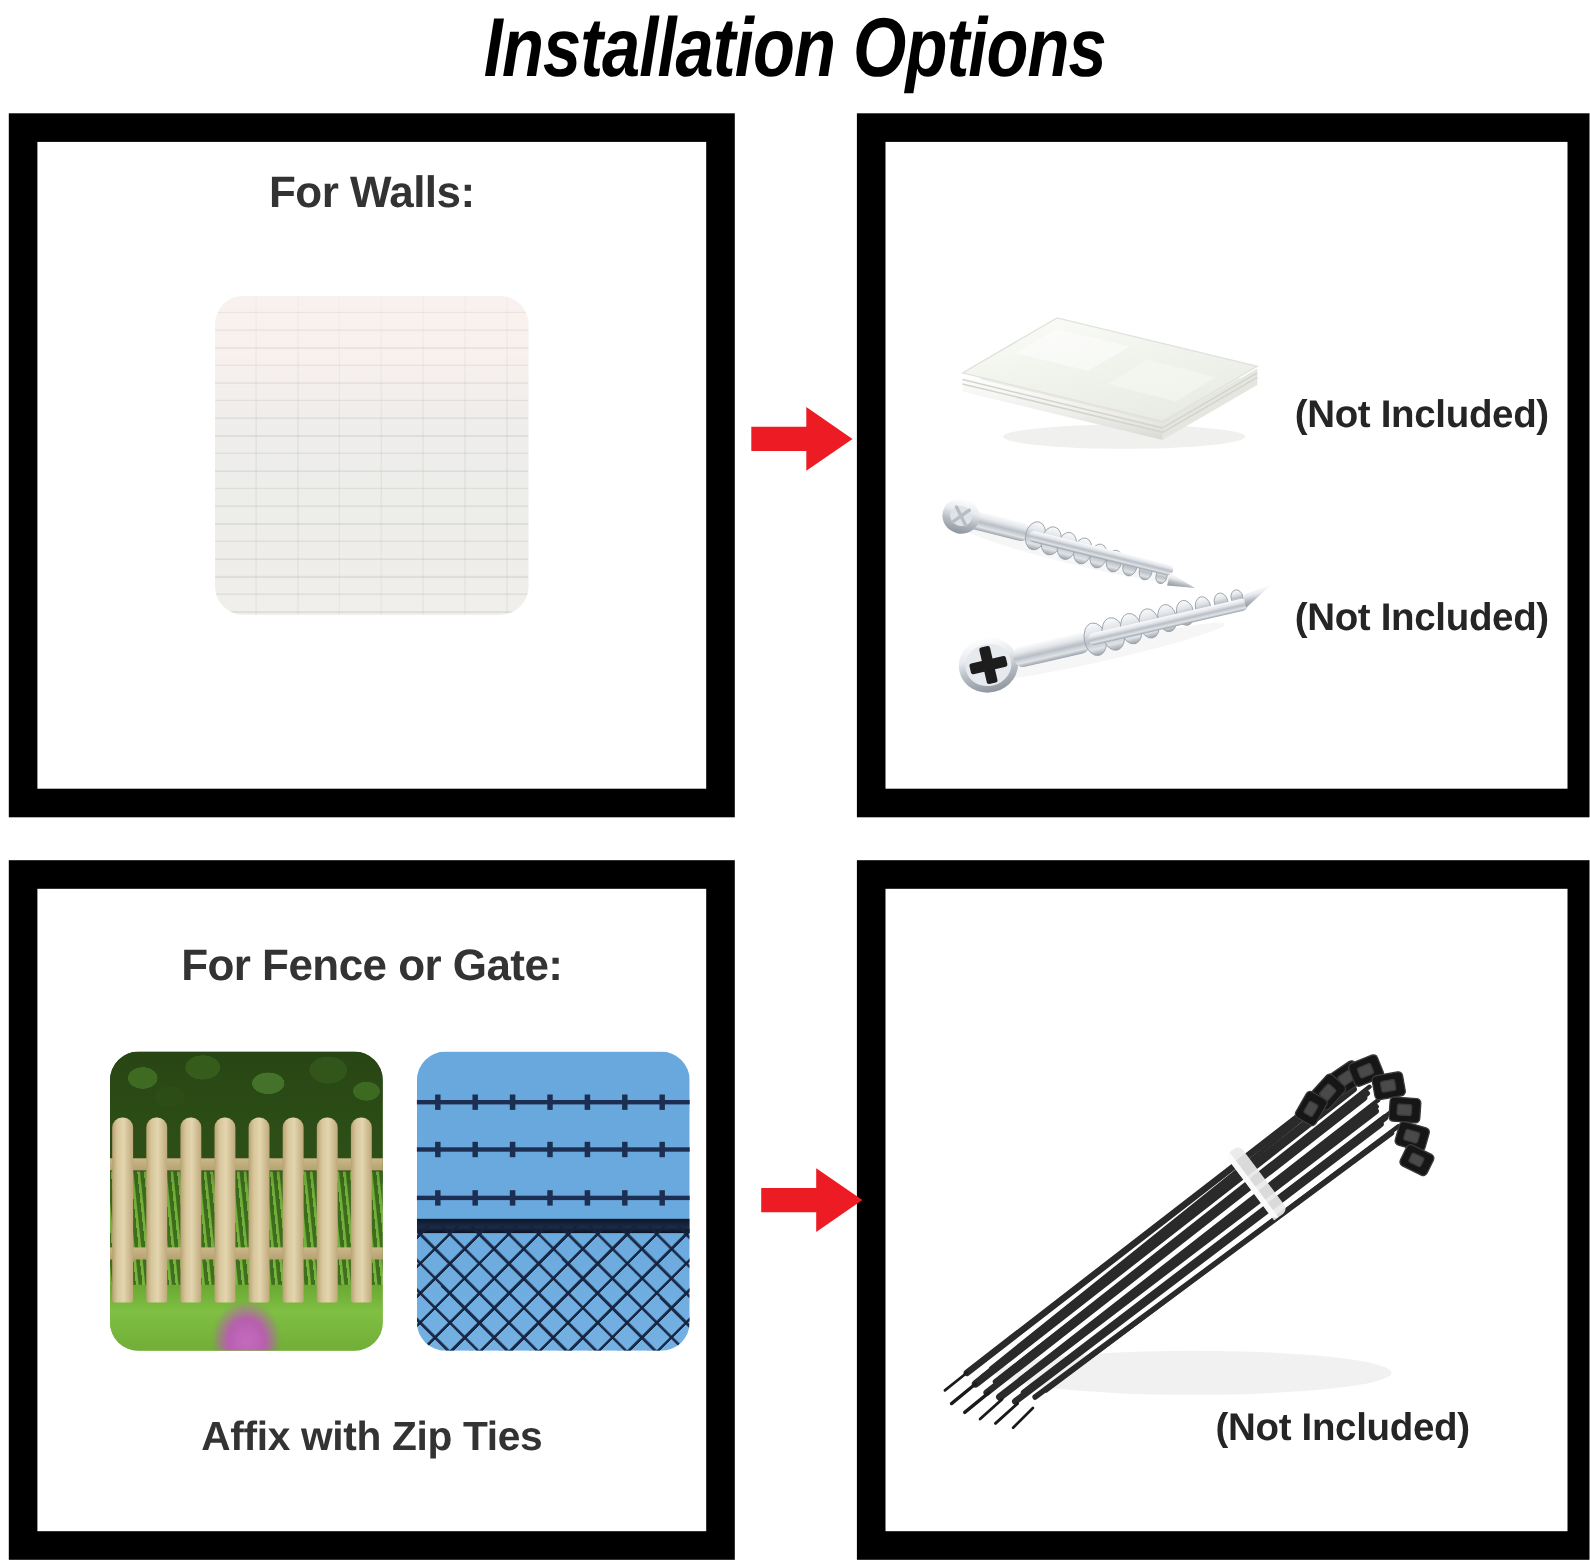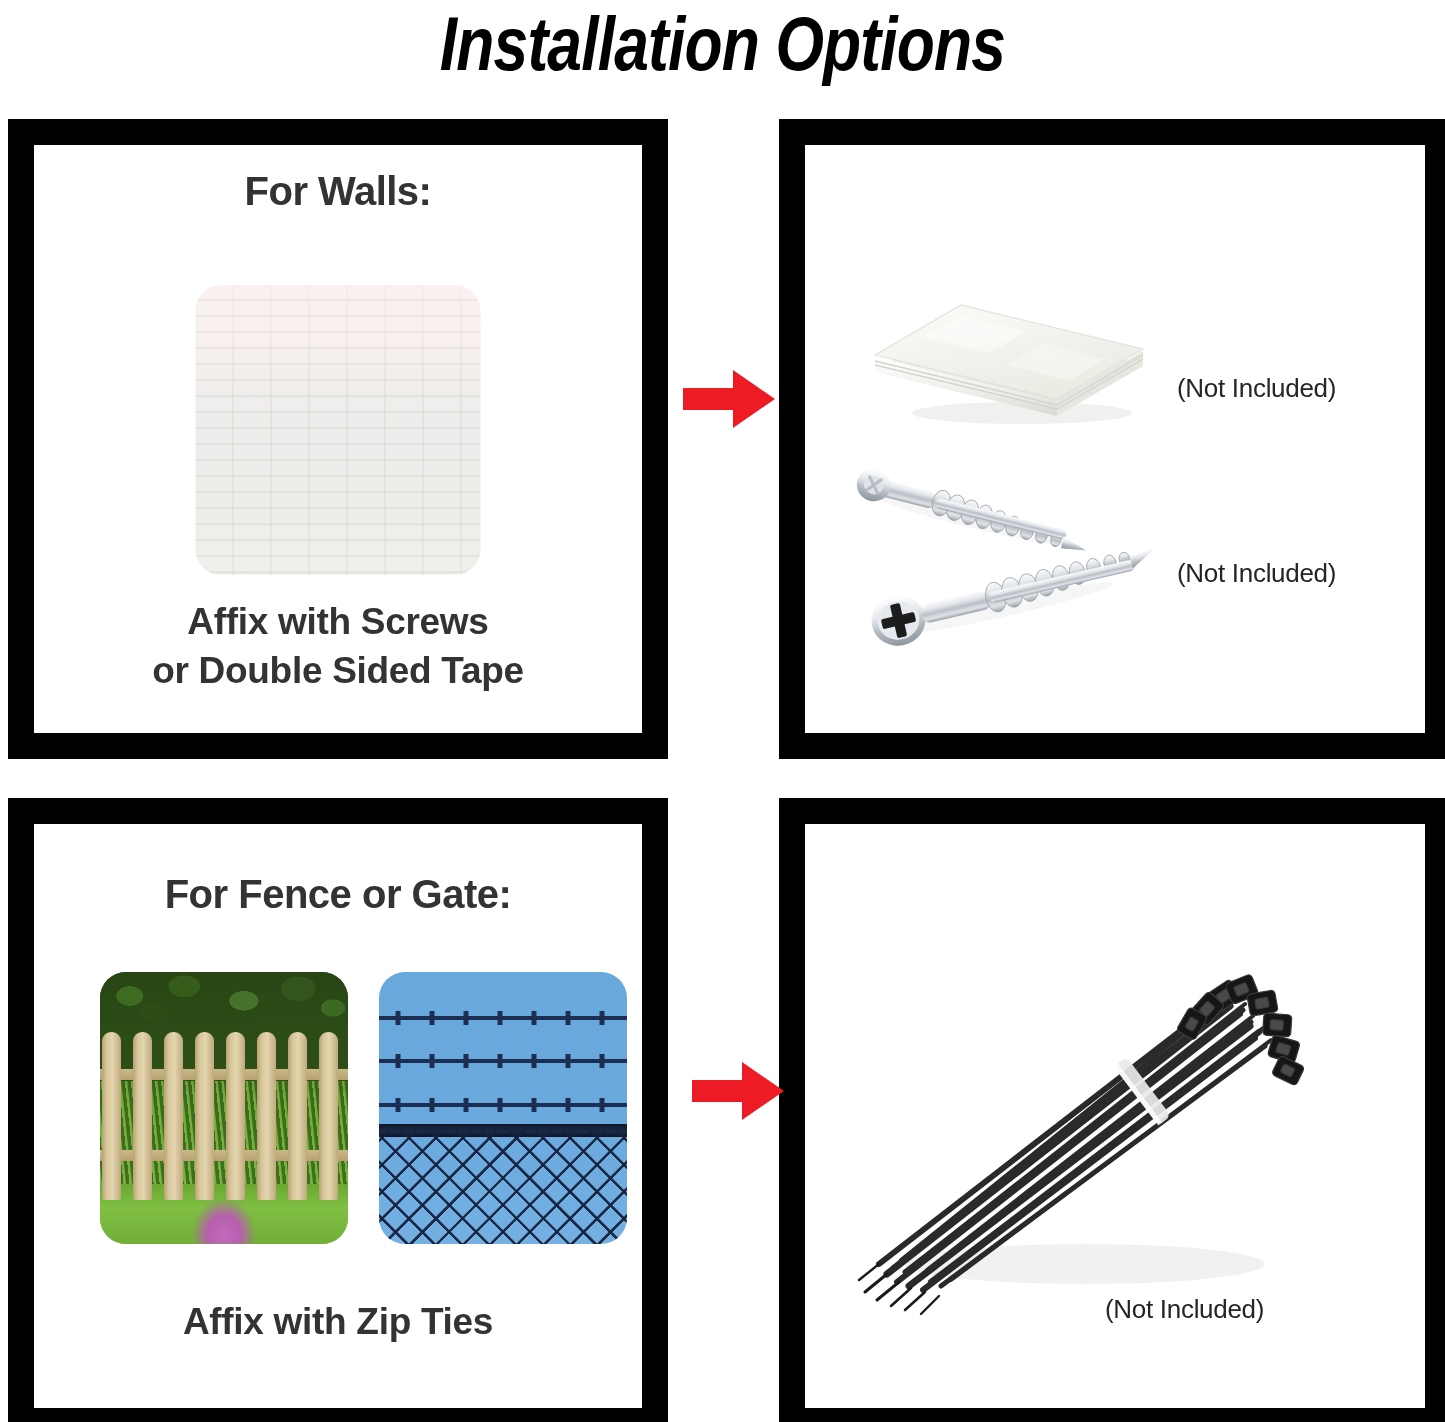--- a/index.html
+++ b/index.html
@@ -31,21 +31,20 @@
     transform: scaleX(0.82);
     transform-origin: center top;
     white-space: nowrap;
   }
 
   
   .panel {
     position: absolute;
     background: #000000;
     padding: 26px;
-    margin-top: 16px;
   }
   .panel-inner {
     width: 100%;
     height: 100%;
     background: #ffffff;
     position: relative;
     overflow: hidden;
   }
 
   #panel-walls      { left: 8px;   top: 103px;  width: 660px; height: 640px; }
@@ -74,22 +73,22 @@
     font-weight: bold;
     color: #333333;
     letter-spacing: -0.3px;
     line-height: 49px;
   }
   #walls-caption { bottom: 38px; }
   #fence-caption { bottom: 62px; }
 
   .not-included-label {
     position: absolute;
-    font-size: 26px;
-    font-weight: normal;
+    font-size: 35px;
+    font-weight: bold;
     color: #252525;
     letter-spacing: -0.3px;
     white-space: nowrap;
   }
   #tape-not-included  { left: 372px; top: 228px; }
   #screw-not-included { left: 372px; top: 413px; }
   #ziptie-not-included{ left: 300px; top: 470px; }
 
   
   #wall-swatch {
@@ -252,24 +251,20 @@
 
 <div id="main-title">Installation Options</div>
 
 <div class="panel" id="panel-walls">
   <div class="panel-inner">
 
     <div class="panel-heading" id="walls-heading">For Walls:</div>
 
     <div id="wall-swatch"></div>
 
-    <div class="panel-caption" id="walls-caption">
-      <div>Affix with Screws</div>
-      <div>or Double Sided Tape</div>
-    </div>
 
   </div>
 </div>
 
 <div class="panel" id="panel-hardware">
   <div class="panel-inner">
 
     <div id="tape-stack">
       <svg viewBox="0 0 300 190" width="300" height="190">
         <defs>

